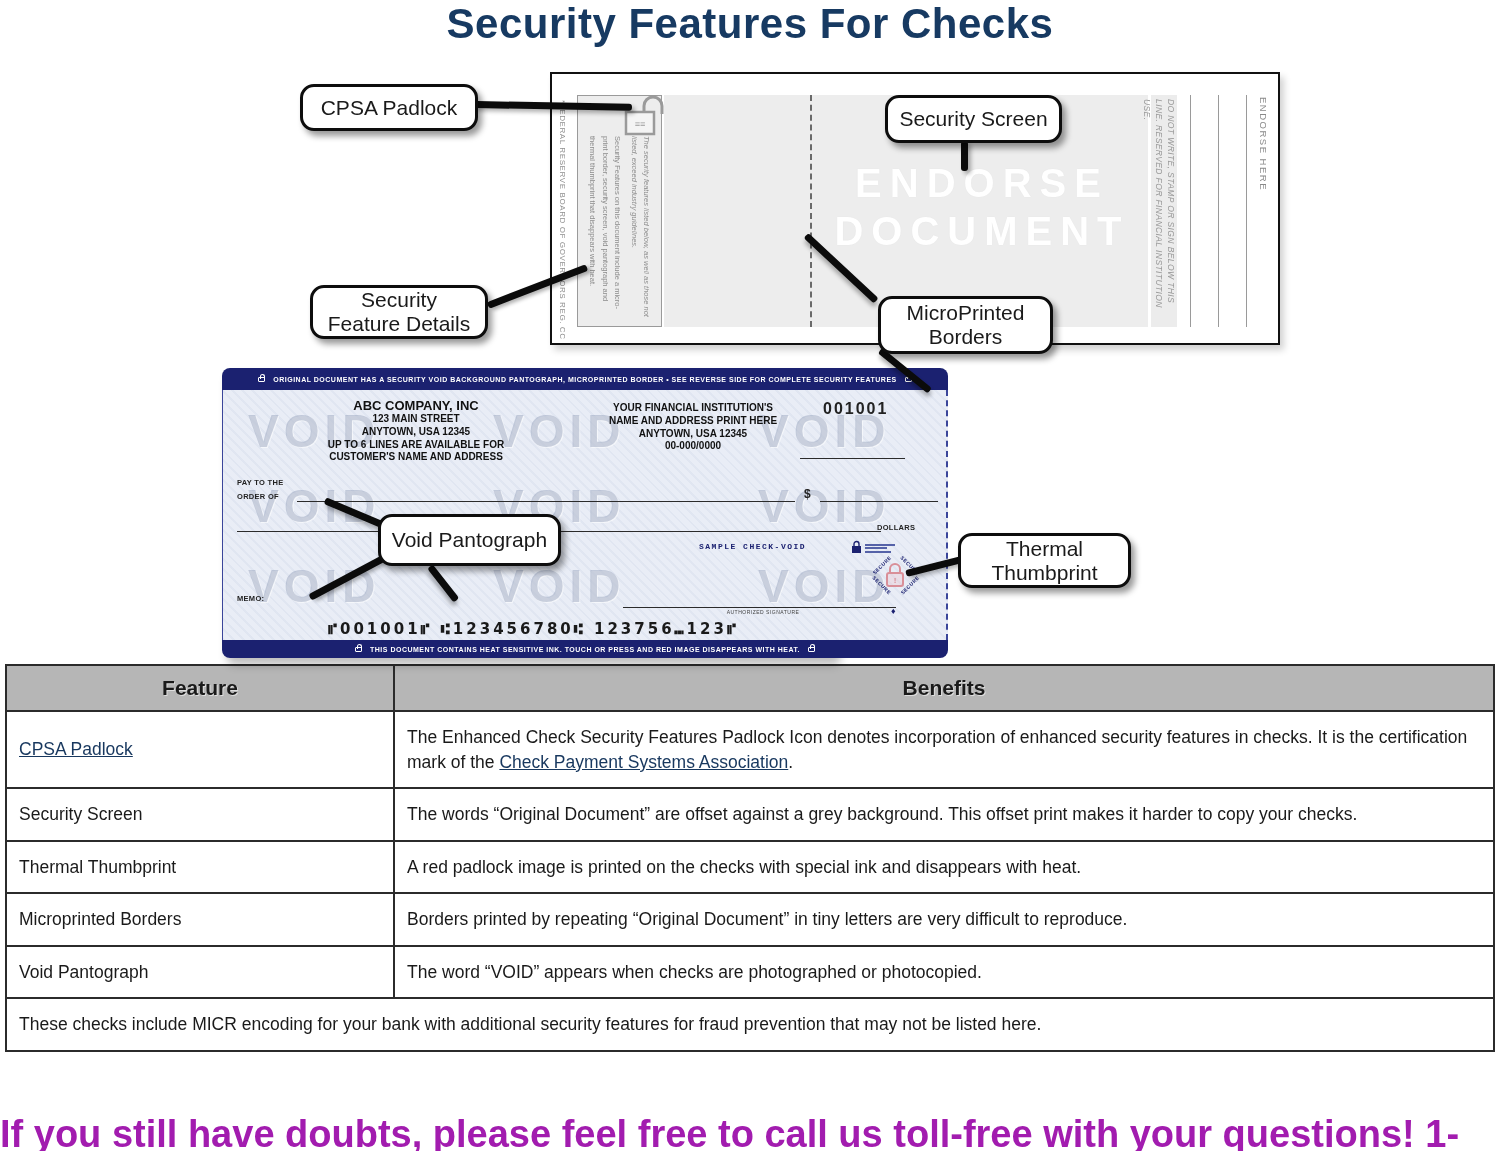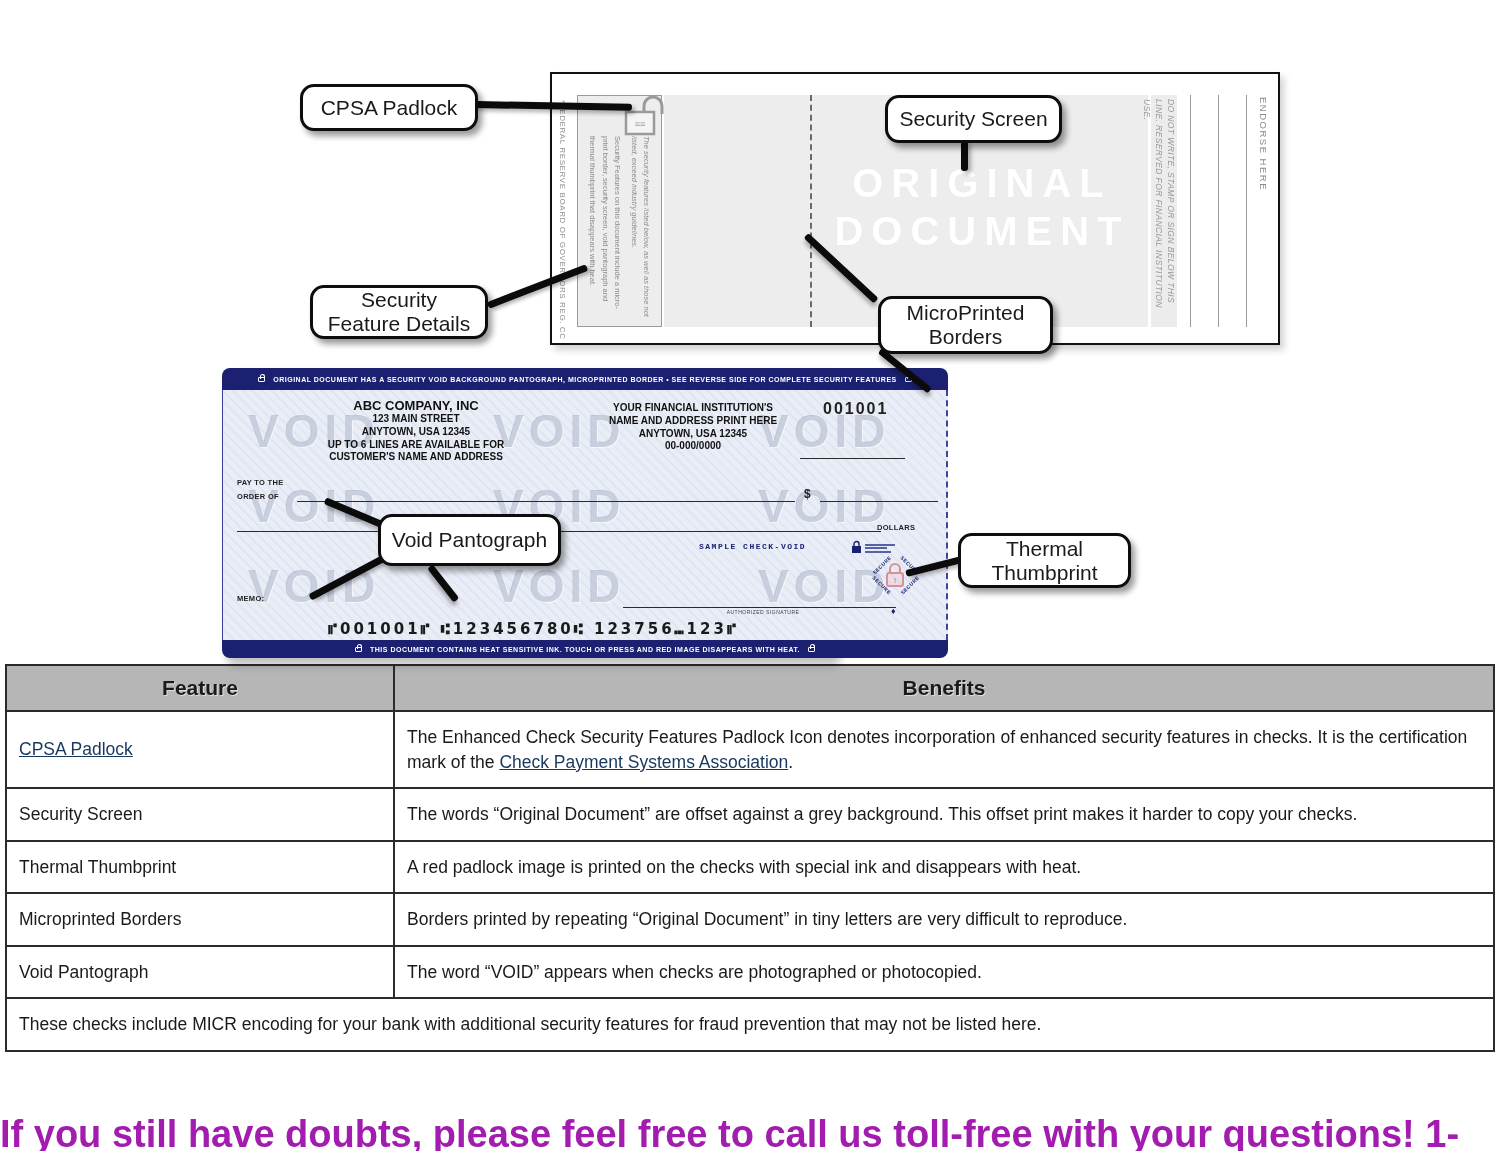--- a/index.html
+++ b/index.html
@@ -70,41 +70,42 @@
   .col-feature { width:388px; }
   .tlink { color:#17375e; text-decoration:underline; cursor:pointer; }
 
   .footer-note { top:1113px; left:0; width:100%; text-align:left; font-size:38px; font-weight:bold; color:#a21caf; }
 </style>
 </head>
 <body>
 
 <div class="canvas">
 
+  <div class="abs page-title">Security Features For Checks</div>
 
   <div class="abs back-panel">
     <div class="abs vtext fed-text">*FEDERAL RESERVE BOARD OF GOVERNORS REG. CC</div>
 
     <div class="abs details-box">
       <div class="vwrap">
         <p style="font-style:italic;">The security features listed below, as well as those not listed, exceed industry guidelines.</p>
         <p>Security Features on this document include a micro-print border, security screen, void pantograph and thermal thumbprint that disappears with heat.</p>
       </div>
     </div>
 
     <svg class="abs" style="left:70px; top:20px;" width="42" height="44" viewBox="0 0 42 44">
       <path d="M22 20 v-8 a9 9 0 0 1 18 0 v8" fill="none" stroke="#9a9a9a" stroke-width="3"></path>
       <rect x="4" y="18" width="28" height="22" fill="#f4f4f4" stroke="#9a9a9a" stroke-width="2.5"></rect>
       <text x="18" y="33" font-size="9" fill="#9a9a9a" text-anchor="middle" font-weight="bold">≡≡</text>
     </svg>
 
     <div class="abs back-grey"></div>
     <div class="abs fold-line"></div>
     <div class="abs orig-doc">
-      <div>ORIGINAL</div>
+      <div>ENDORSE</div>
       <div>DOCUMENT</div>
     </div>
 
     <div class="abs dnw-strip">DO NOT WRITE, STAMP OR SIGN BELOW THIS LINE. RESERVED FOR FINANCIAL INSTITUTION USE.</div>
     <div class="abs endorse-line" style="left:638px;"></div>
     <div class="abs endorse-line" style="left:666px;"></div>
     <div class="abs endorse-line" style="left:694px;"></div>
     <div class="abs vtext endorse-here">ENDORSE HERE</div>
   </div>
 

